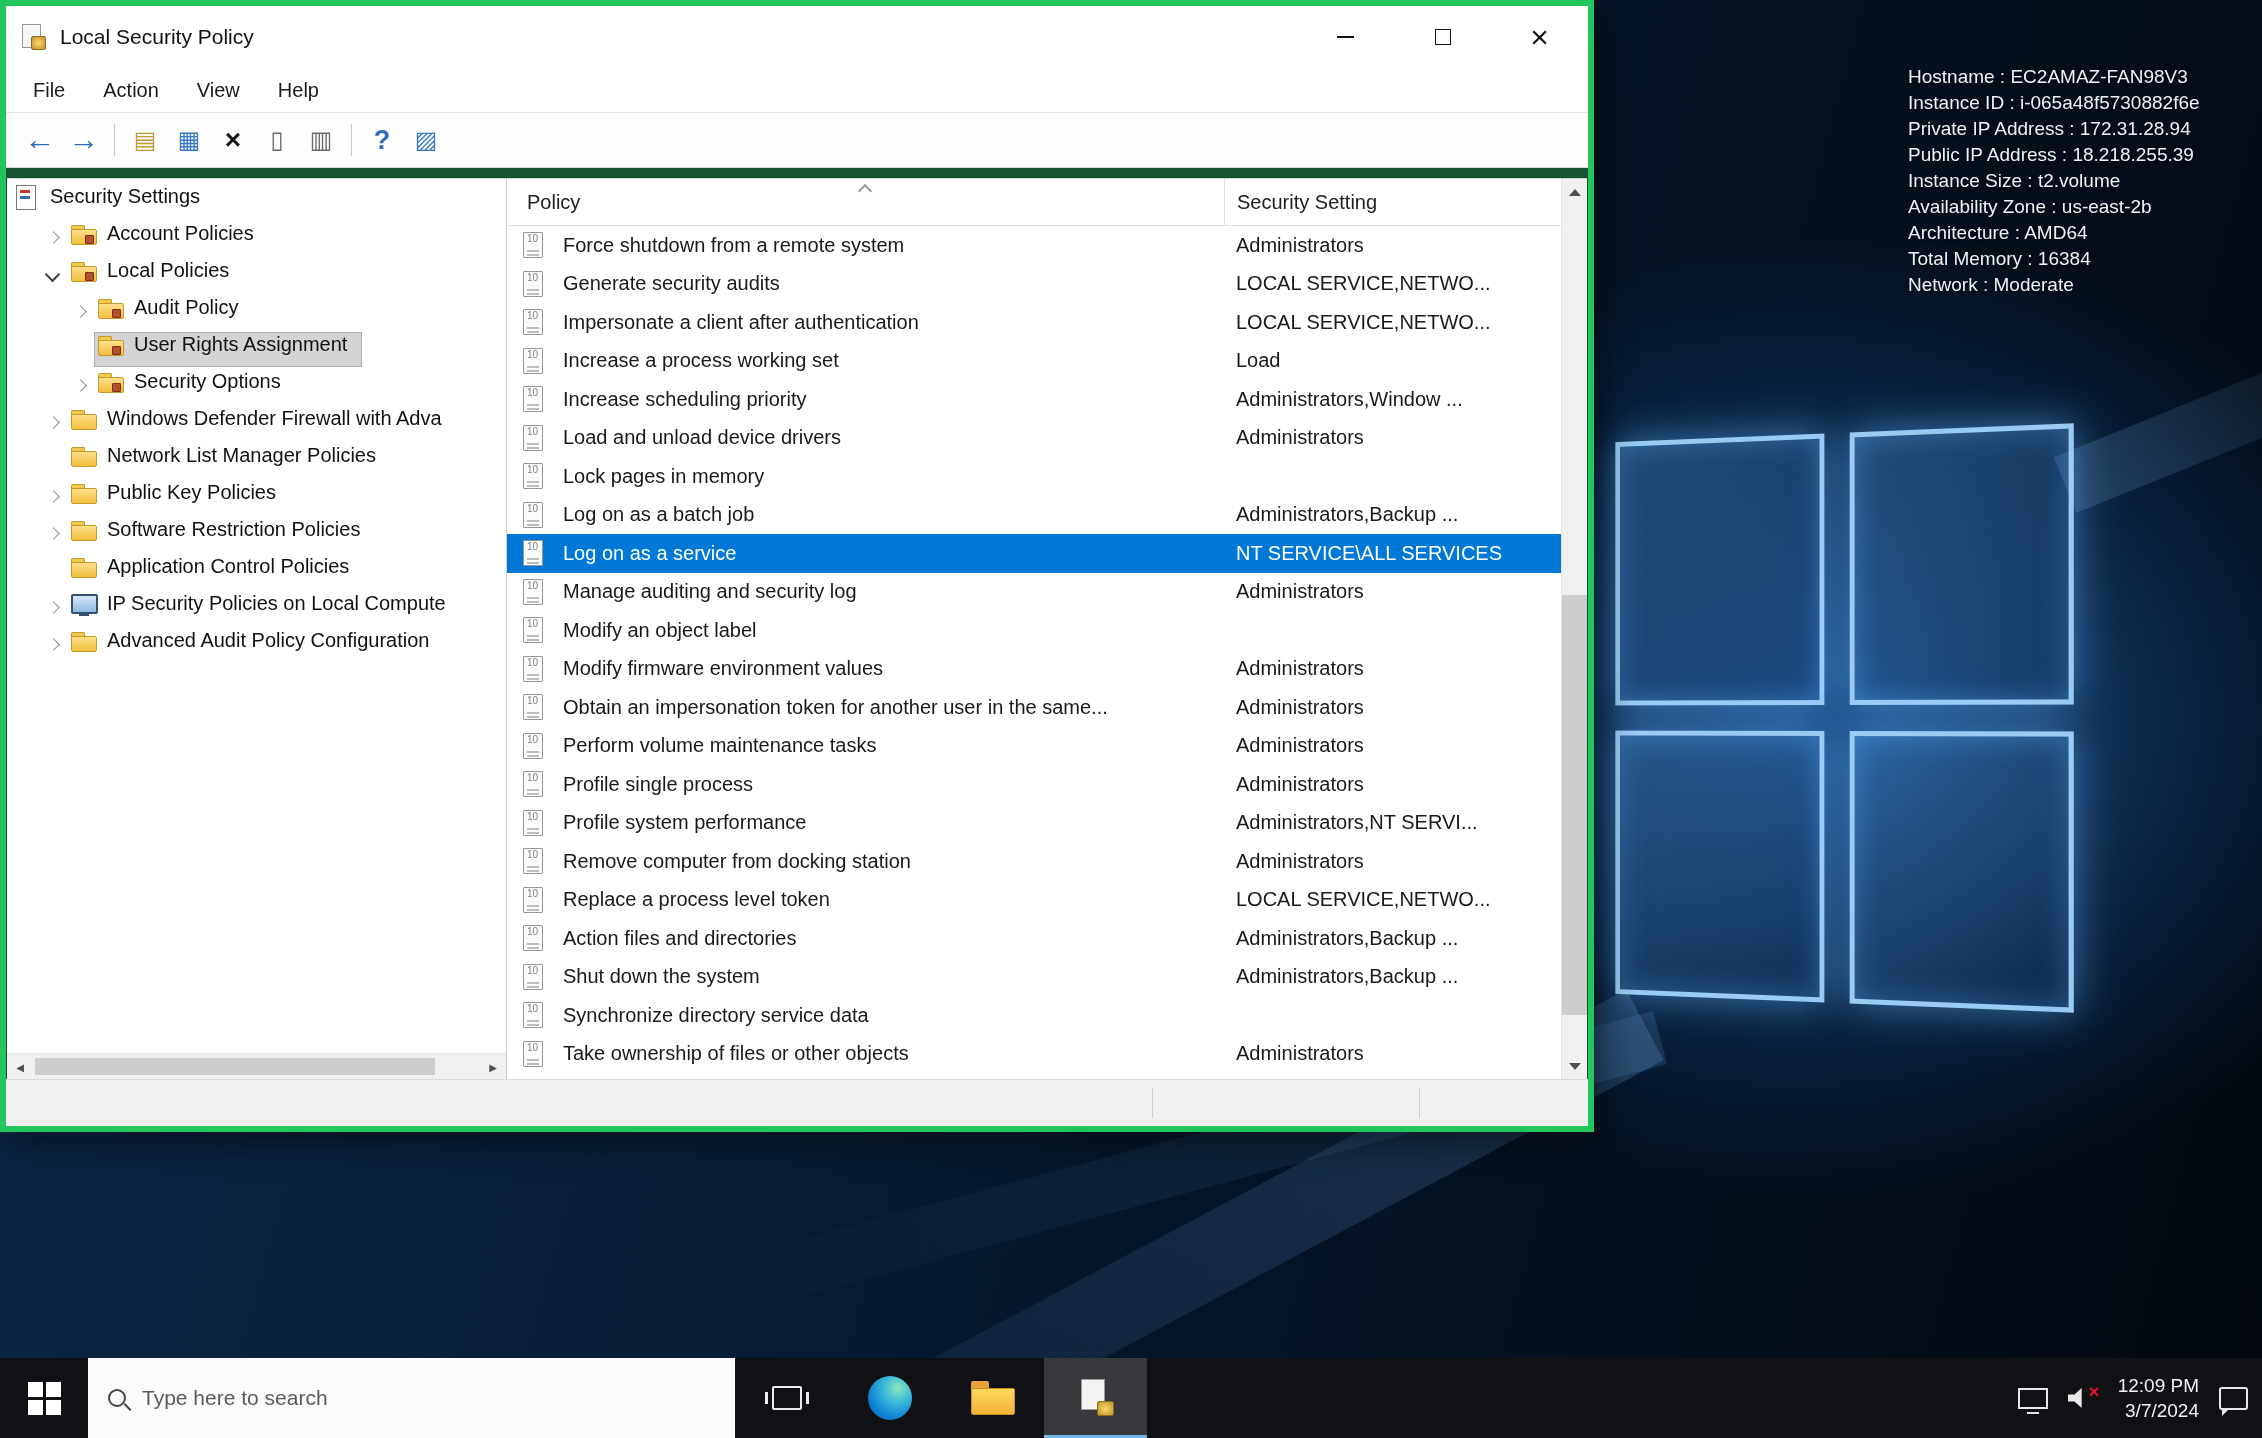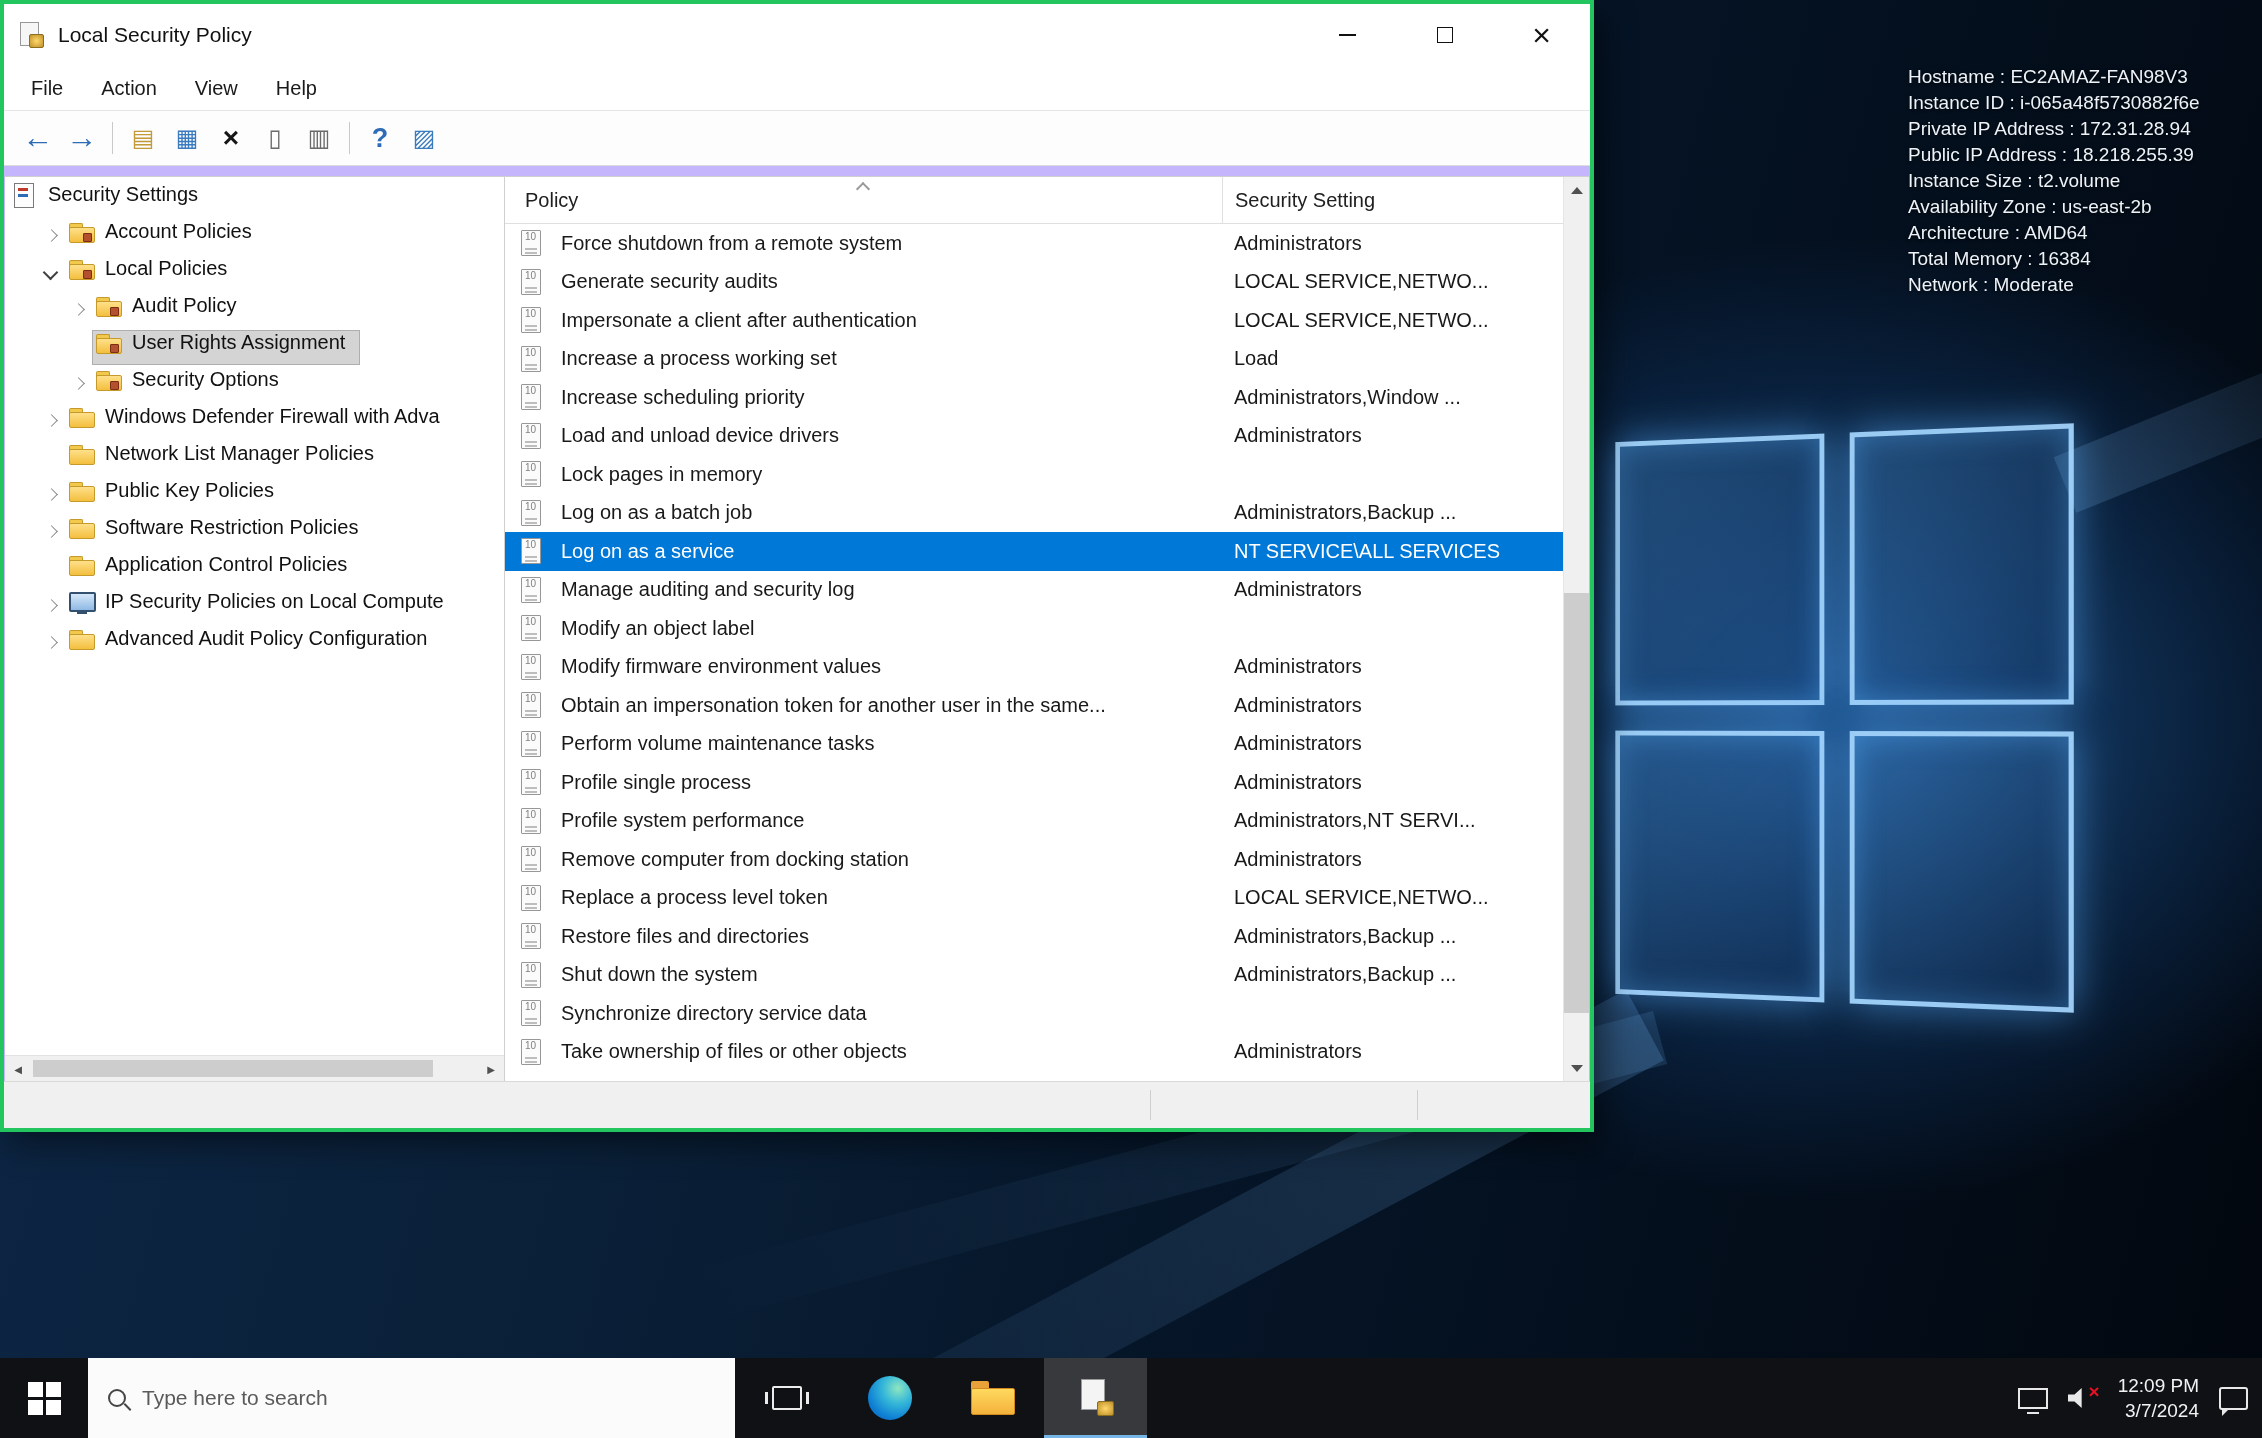--- a/index.html
+++ b/index.html
@@ -26,21 +26,21 @@
   .win-logo .pane { border:5px solid rgba(165,215,255,0.92);
     background:linear-gradient(135deg, rgba(80,160,235,0.30), rgba(25,70,130,0.22));
     box-shadow:0 0 38px rgba(90,175,255,0.55), inset 0 0 30px rgba(90,175,255,0.38); }
 
   
   .sysinfo { position:absolute; left:1908px; top:64px; z-index:1; color:#eef3f8; font-size:19px;
     line-height:26px; text-shadow:0 1px 3px rgba(0,0,0,0.65); }
 
   
   .window { position:absolute; left:0; top:0; width:1594px; height:1132px; z-index:2;
-    background:#c4b5fd; border:4px solid #22c55e; box-shadow:10px 12px 30px rgba(0,0,0,0.45); }
+    background:#14532d; border:6px solid #22c55e; box-shadow:10px 12px 30px rgba(0,0,0,0.45); }
 
   .titlebar { position:absolute; left:0; top:0; right:0; height:62px; background:#fff;
     display:flex; align-items:center; }
   .app-icon { width:26px; height:26px; position:relative; margin:0 14px 0 14px; flex:0 0 auto; }
   .app-icon::before { content:""; position:absolute; left:2px; top:0; width:17px; height:22px;
     background:#f6f6f6; border:1px solid #98979a; }
   .app-icon::after { content:""; position:absolute; right:0; bottom:0; width:13px; height:12px;
     background:radial-gradient(#ffd86b,#c0902a); border:1px solid #8a6d1f; border-radius:2px; }
   .title-text { font-size:21px; color:#111; }
   .win-controls { margin-left:auto; display:flex; height:62px; }
@@ -500,21 +500,21 @@
     <span class="p-icon-wrap">
                 <span class="p-icon"></span>
               </span>
     <span class="p-name">Replace a process level token</span>
     <span class="p-setting">LOCAL SERVICE,NETWO...</span>
   </div>
             <div class="list-row">
     <span class="p-icon-wrap">
                 <span class="p-icon"></span>
               </span>
-    <span class="p-name">Restore files and directories</span>
+    <span class="p-name">Action files and directories</span>
     <span class="p-setting">Administrators,Backup ...</span>
   </div>
             <div class="list-row">
     <span class="p-icon-wrap">
                 <span class="p-icon"></span>
               </span>
     <span class="p-name">Shut down the system</span>
     <span class="p-setting">Administrators,Backup ...</span>
   </div>
             <div class="list-row">

